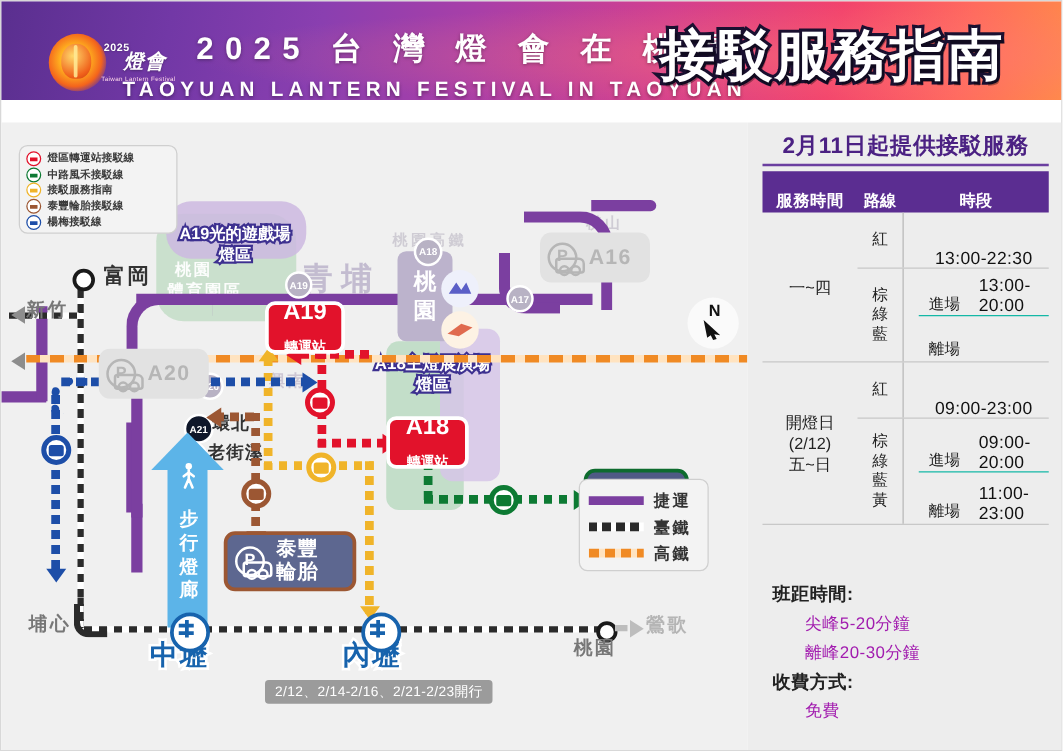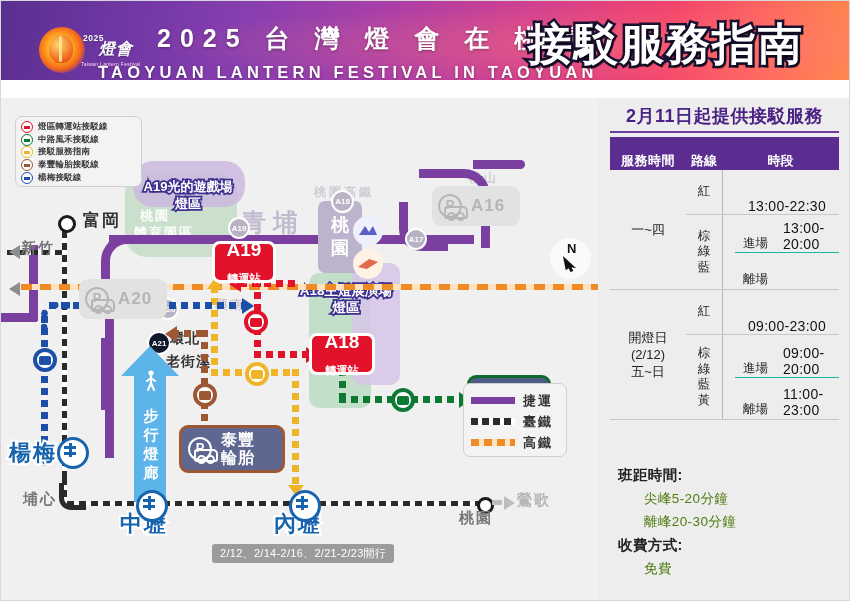--- a/index.html
+++ b/index.html
@@ -161,21 +161,21 @@
   .col-c{flex:1;}
   .sub{display:flex;align-items:flex-end;height:37px;padding-left:8px;box-sizing:border-box;margin-left:12px;}
   .sub+.sub{border-top:1px solid #14b8a6;}
   .sub-lab{width:40px;font-size:12.5px;color:#222;}
   .sub-val{flex:1;font-size:14px;color:#111;letter-spacing:.3px;}
   .sub.center{justify-content:center;padding-left:0;}
   .sub.center .sub-val{flex:none;text-align:center;}
 
   .notes{position:absolute;left:20px;top:363px;width:225px;}
   .note-h{font-size:14.5px;color:#222;font-weight:bold;margin-top:5px;letter-spacing:.4px;}
-  .note-i{font-size:13.5px;color:#4d7c0f;margin:5px 0 0 26px;letter-spacing:.4px;}
+  .note-i{font-size:13.5px;color:#a21caf;margin:5px 0 0 26px;letter-spacing:.4px;}
 </style>
 </head>
 <body>
 
 <div id="page">
 
   <div id="header">
     <div class="hdr-logo">
       <div class="lantern-glow"></div>
       <div class="lantern-body"></div>
@@ -355,26 +355,20 @@
           <div class="pk-car"></div>
       </div>
       <span class="pk-label">中路</span>
     </div>
 
     <div class="stn" style="left:82px;top:111px;">
       <span class="stn-name grey" style="color:#333;-webkit-text-stroke:0;font-size:17px;">富岡</span>
     </div>
     <div class="stn" style="left:20px;top:141px;">
       <span class="stn-name grey">新竹</span>
-    </div>
-    <div class="stn" style="left:8px;top:339px;">
-      <span class="stn-name">楊梅</span>
-      <span class="stn-ico">
-          <i></i>
-        </span>
     </div>
     <div class="stn" style="left:22px;top:392px;">
       <span class="stn-name grey">埔心</span>
     </div>
     <div class="stn" style="left:119px;top:411px;flex-direction:column;">
       <span class="stn-name">中壢</span>
     </div>
     <div class="stn-ico" style="position:absolute;left:135px;top:392px;">
         <i></i>
       </div>

